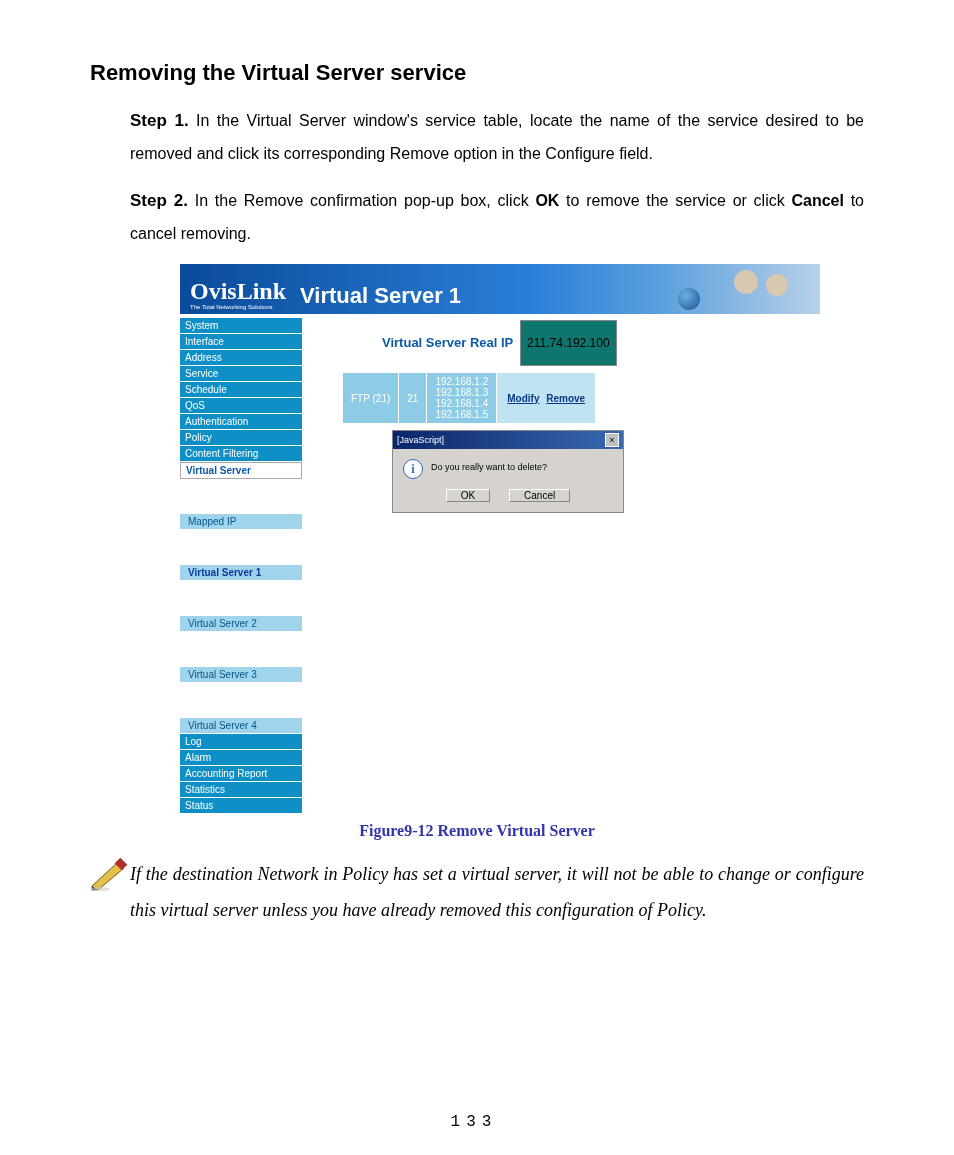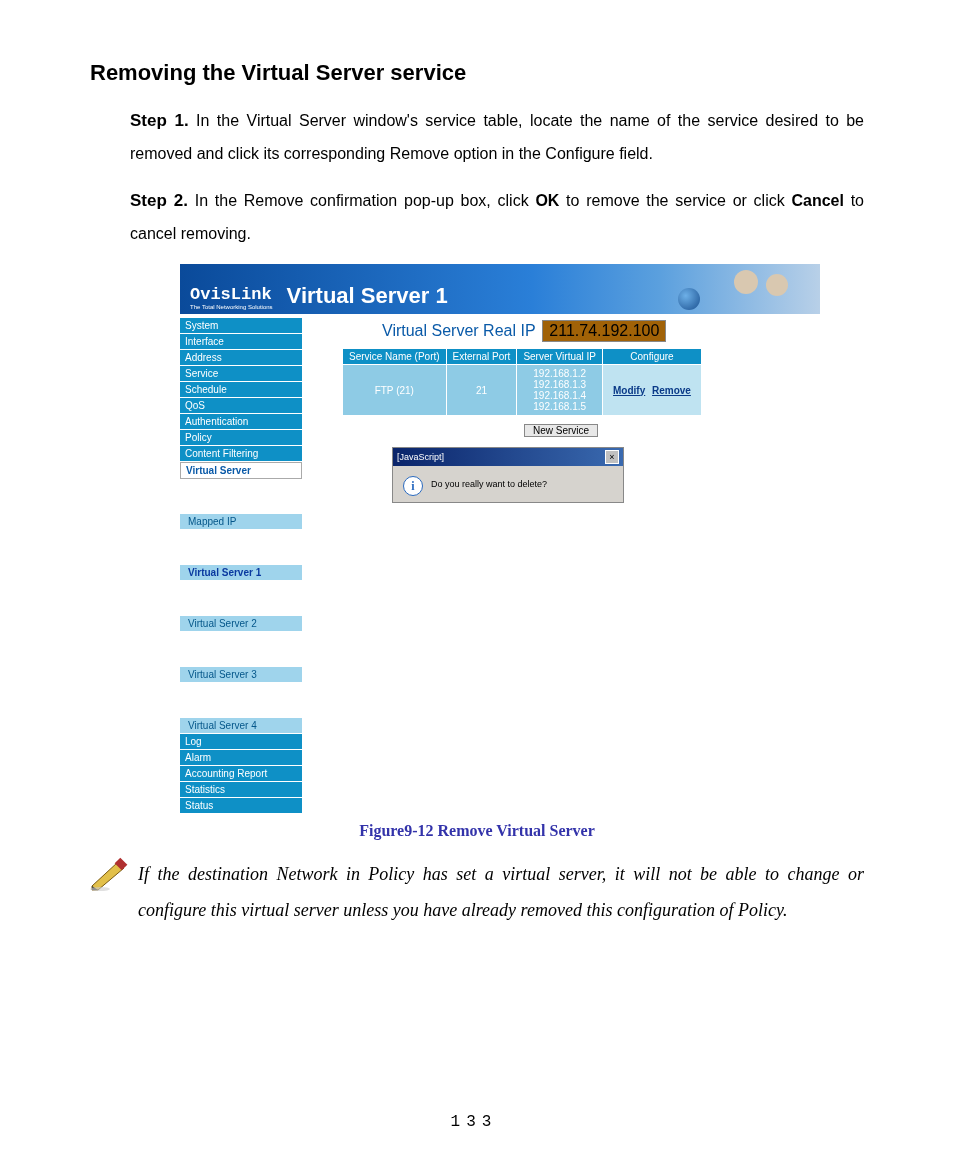--- a/index.html
+++ b/index.html
@@ -39,23 +39,23 @@
     height: 50px;
     background: linear-gradient(90deg,#0a4a9a 0%, #2a7fd8 55%, #5ba0de 75%, #b8d0e8 100%);
     color: #fff;
     display: flex;
     align-items: flex-end;
     position: relative;
     padding: 0 0 4px 10px;
     box-sizing: border-box;
   }
   .brand {
-    font-family: Liberation Mono, monospace;
+    font-family: Liberation Serif, serif;
     font-weight: bold;
-    font-size: 17px;
+    font-size: 24px;
     line-height: 1;
   }
   .brand-tag {
     font-size: 6px;
     display:block;
     font-family: Arial;
     font-weight: normal;
     margin-top:1px;
   }
   .banner-title {
@@ -121,30 +121,30 @@
     padding: 6px 10px;
     font-size: 10px;
   }
   .realip-row {
     text-align:left;
     margin-bottom:6px;
     margin-left:70px;
   }
   .realip-label {
     color:#0a5aa8;
-    font-weight:normal;
-    font-size:16px;
+    font-weight:bold;
+    font-size:13px;
     text-align:right;
   }
   .realip-box {
     display:inline-block;
     border:1px solid #888;
-    background:#a16207;
-    padding:1px 6px;
-    font-size:16px;
+    background:#0f766e;
+    padding:15px 6px;
+    font-size:12px;
     margin-left:4px;
   }
   table.srv {
     border-collapse: collapse;
     margin-left: 30px;
   }
   table.srv th {
     background:#0e90c6;
     color:#fff;
     font-size:10px;
@@ -254,21 +254,20 @@
     color:#3333aa;
     font-weight:bold;
     font-size:16px;
     margin:6px 0 16px 0;
     font-family: "Times New Roman", serif;
   }
 
   .note-row {
     display:flex;
     align-items:flex-start;
-    gap:8px;
     margin-top:0;
   }
   .note-icon {
     width:40px;
     height:36px;
     flex-shrink:0;
   }
   .note-text {
     font-family: "Times New Roman", serif;
     font-style: italic;
@@ -347,56 +346,51 @@
     </div>
 
     <div class="main">
       <div class="realip-row">
         <span class="realip-label">Virtual Server Real IP</span>
         <span class="realip-box">211.74.192.100</span>
       </div>
 
       <table class="srv">
         <tbody>
-            <tr>
-          <th>Service Name (Port)</th>
-          <th>External Port</th>
-          <th>Server Virtual IP</th>
-          <th>Configure</th>
-        </tr>
         <tr>
           <td>FTP (21)</td>
           <td>21</td>
           <td>
             <div>192.168.1.2</div>
             <div>192.168.1.3</div>
             <div>192.168.1.4</div>
             <div>192.168.1.5</div>
           </td>
           <td class="cfg">
             <a>Modify</a>
             <a>Remove</a>
           </td>
         </tr>
       </tbody>
         </table>
 
-      <div class="newservice">
-        <button>New Service</button>
-      </div>
 
       <div class="dialog">
         <div class="dialog-title">
           <span>[JavaScript]</span>
           <span class="dialog-close">×</span>
         </div>
         <div class="dialog-body">
           <div class="info-icon">i</div>
           <div class="dialog-msg">Do you really want to delete?</div>
         </div>
+        <div class="dialog-buttons">
+          <button>OK</button>
+          <button>Cancel</button>
+        </div>
       </div>
 
     </div>
   </div>
 </div>
 
 <div class="figure-caption">Figure9-12    Remove Virtual Server</div>
 
 <div class="note-row">
   <svg class="note-icon" viewBox="0 0 40 36">

